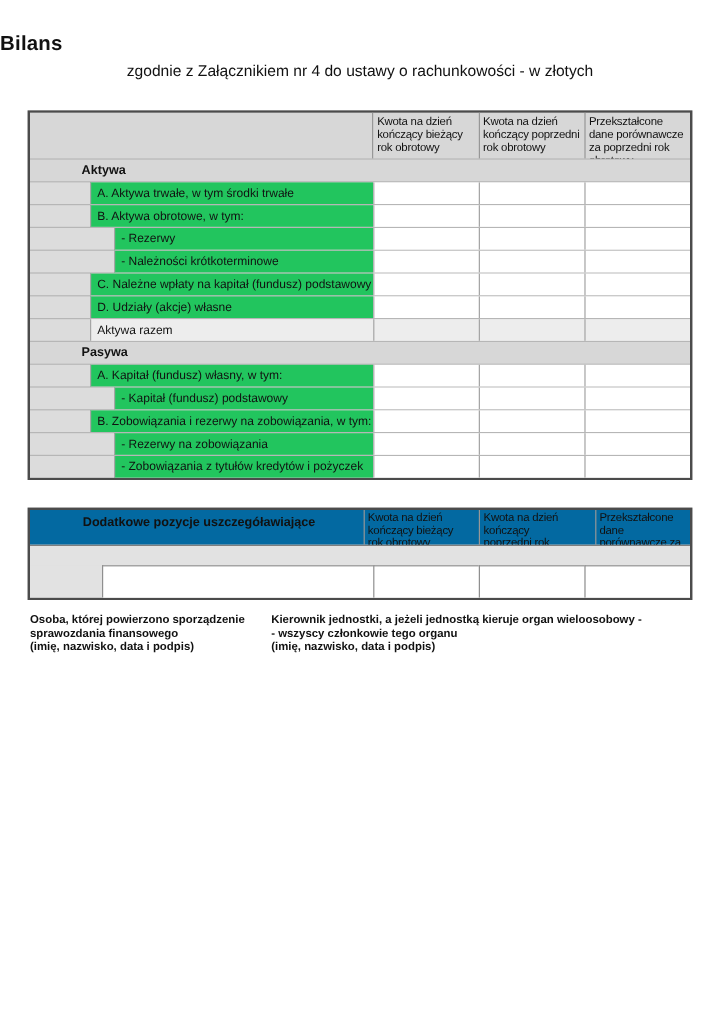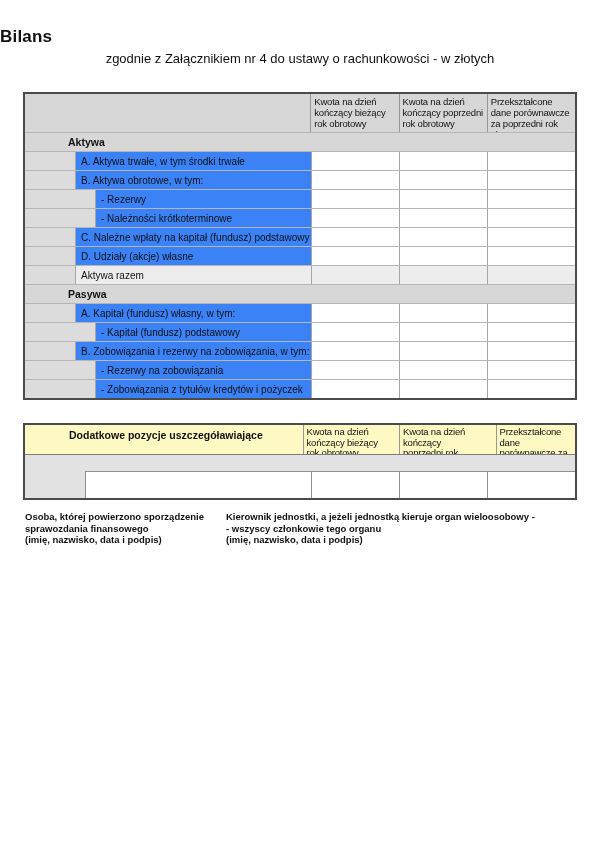--- a/index.html
+++ b/index.html
@@ -34,33 +34,33 @@
   
   .section-row{height:18px;background:#d7d7d7;}
   .section-label{
     width:100%;display:flex;align-items:center;padding-left:3px;
     font-size:10.5px;font-weight:bold;
   }
   
   .item-row,.total-row{height:18px;background:#dcdcdc;}
   .lab{width:265px;display:flex;box-sizing:border-box;}
   .labbox{
-    flex:1;background:#3b82f6;border-left:1px solid #a6a6a6;
+    flex:1;background:#22c55e;border-left:1px solid #a6a6a6;
     display:flex;align-items:center;padding-left:5px;
     font-size:10px;white-space:nowrap;overflow:hidden;
   }
   .indent1{margin-left:10px;}
   .indent2{margin-left:30px;}
   .val{
     width:95px;box-sizing:border-box;background:#ffffff;
     border-left:1px solid #a6a6a6;font-size:10px;
   }
   .total-row .labbox,.total-row .val{background:#ededed;}
   
-  .hrow2{border-top:none;height:29px;background:#fef9c3;gap:17px;}
+  .hrow2{border-top:none;height:29px;background:#0369a1;gap:17px;}
   .hlab2{
     width:265px;box-sizing:border-box;font-size:10.5px;font-weight:bold;
     padding:4px 0 0 4px;
   }
   .hcol2{
     width:95px;box-sizing:border-box;border-left:1px solid #979797;
     font-size:9.5px;line-height:10.5px;letter-spacing:-0.2px;
     padding:2px 0 0 3px;overflow:hidden;
   }
   .band-row{height:16px;background:#e2e2e2;border-top:1px solid #7e7e7e;}

